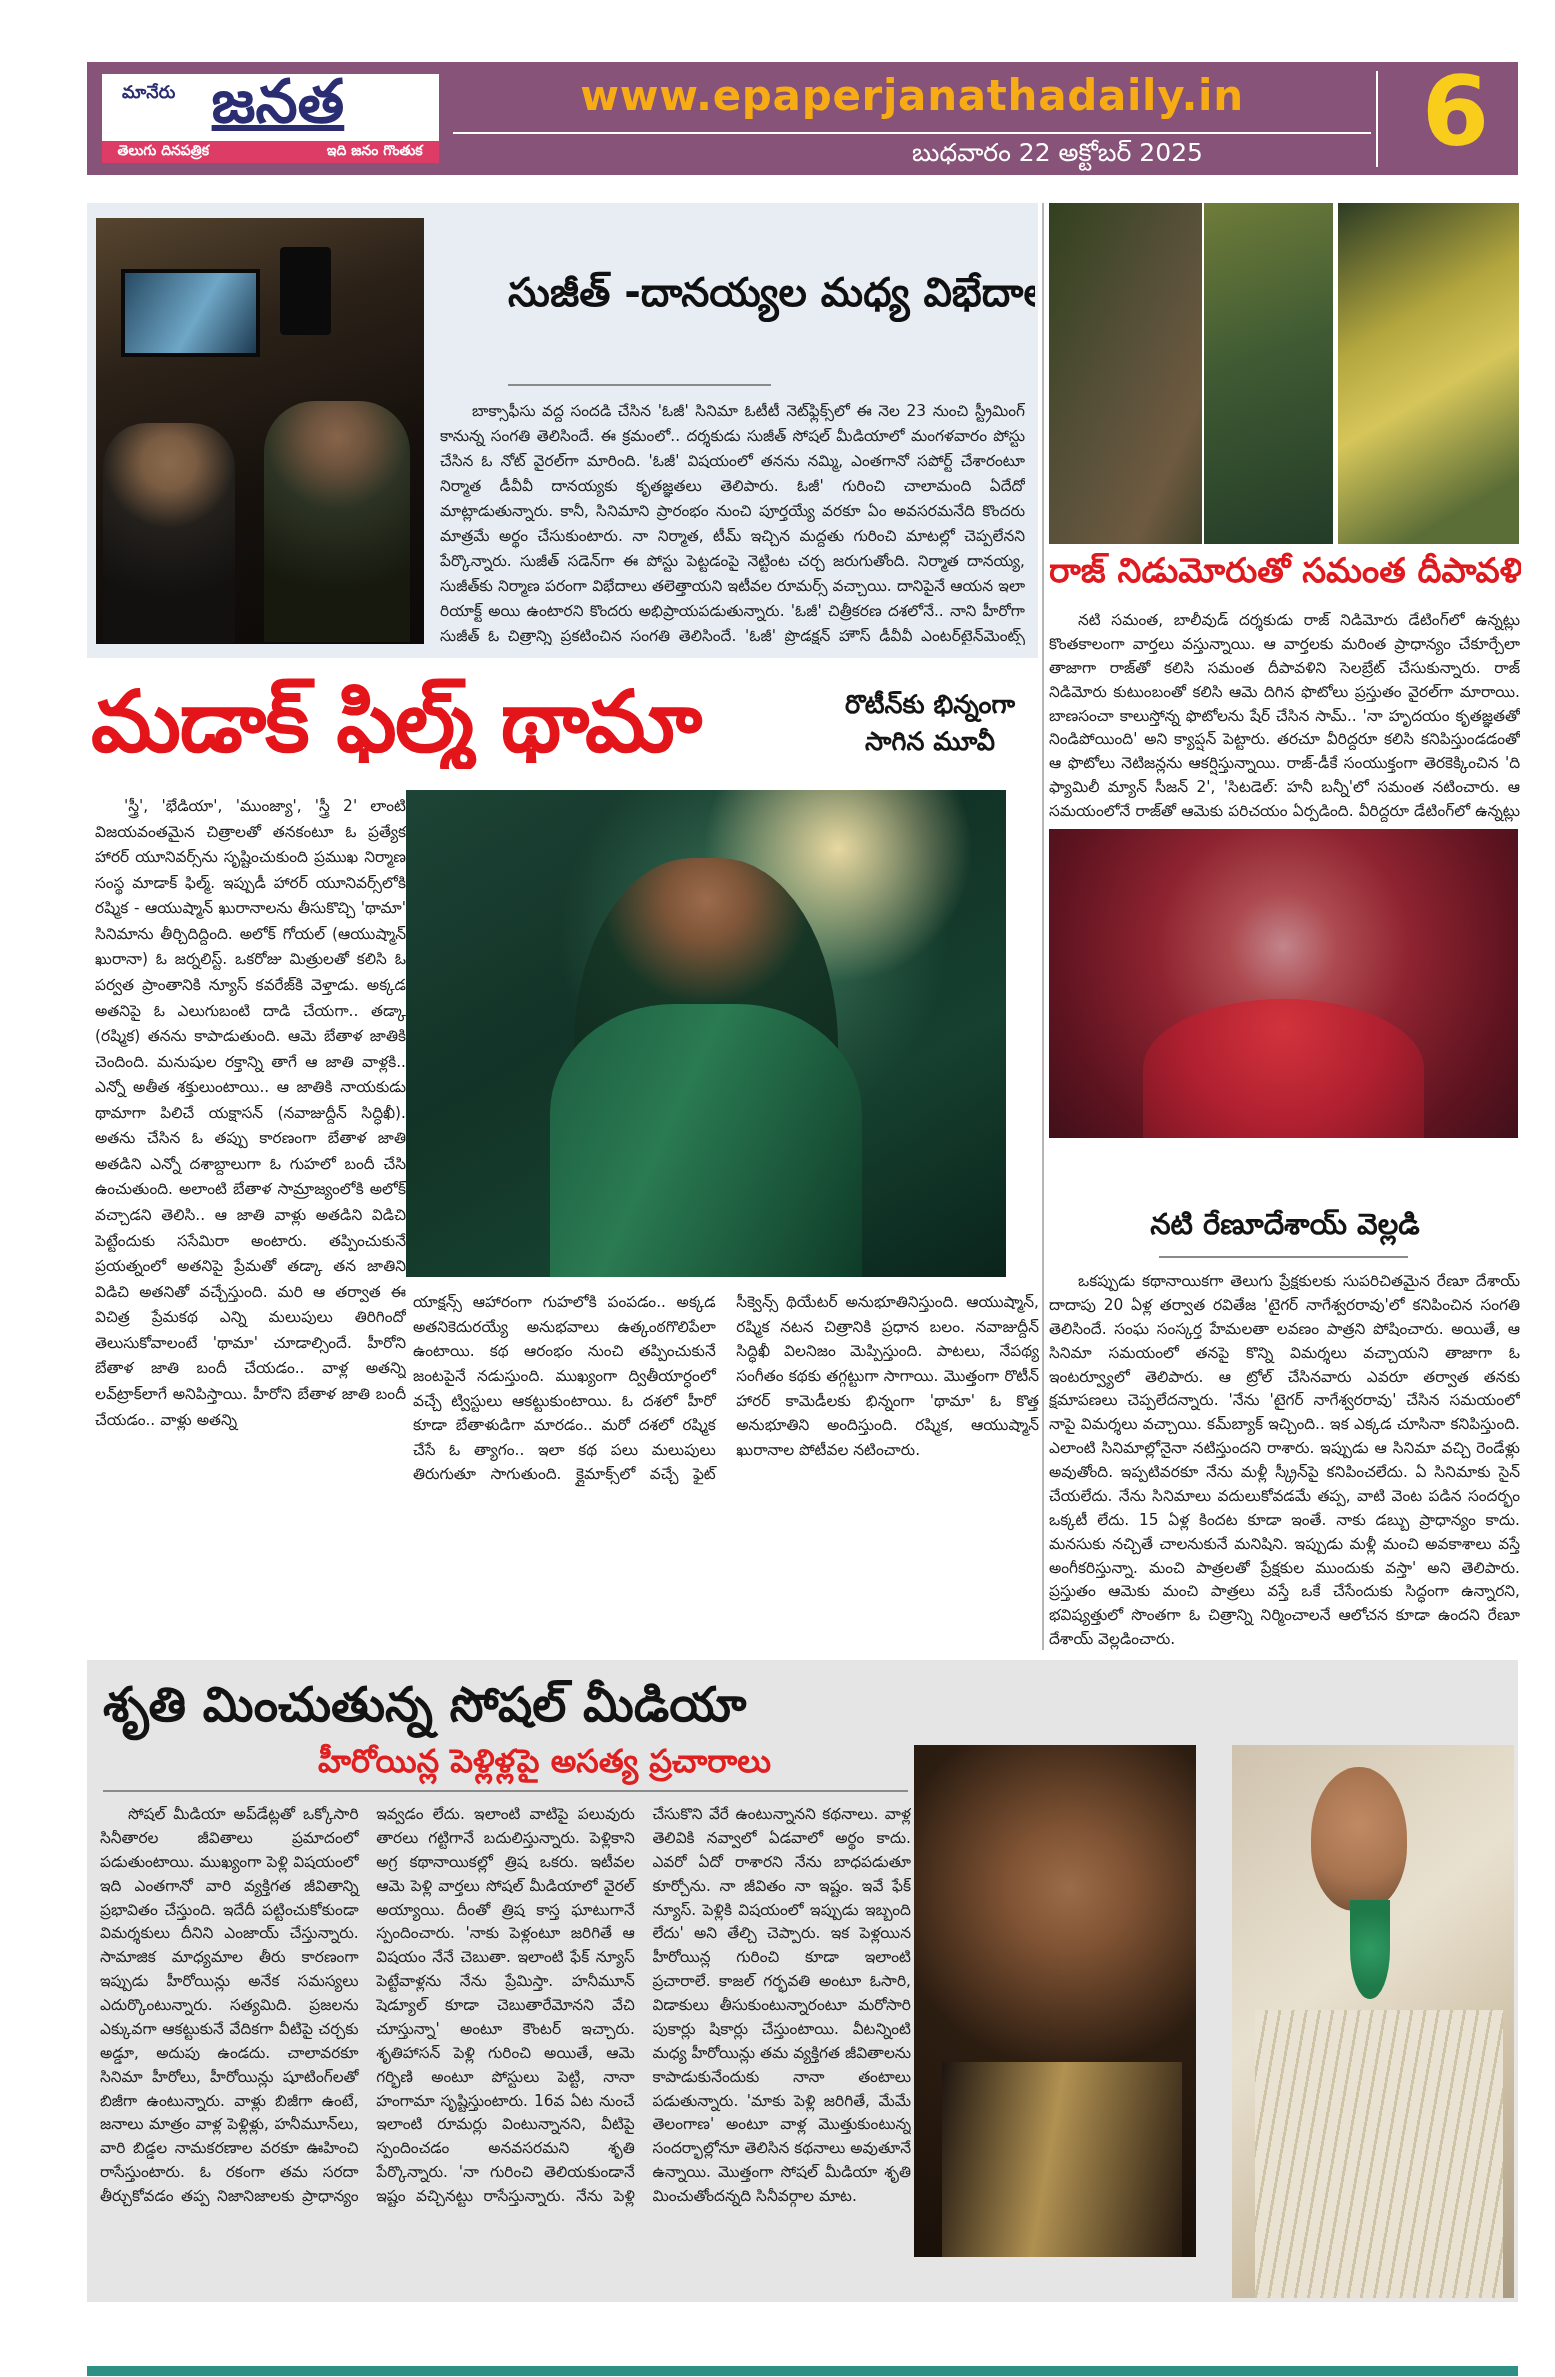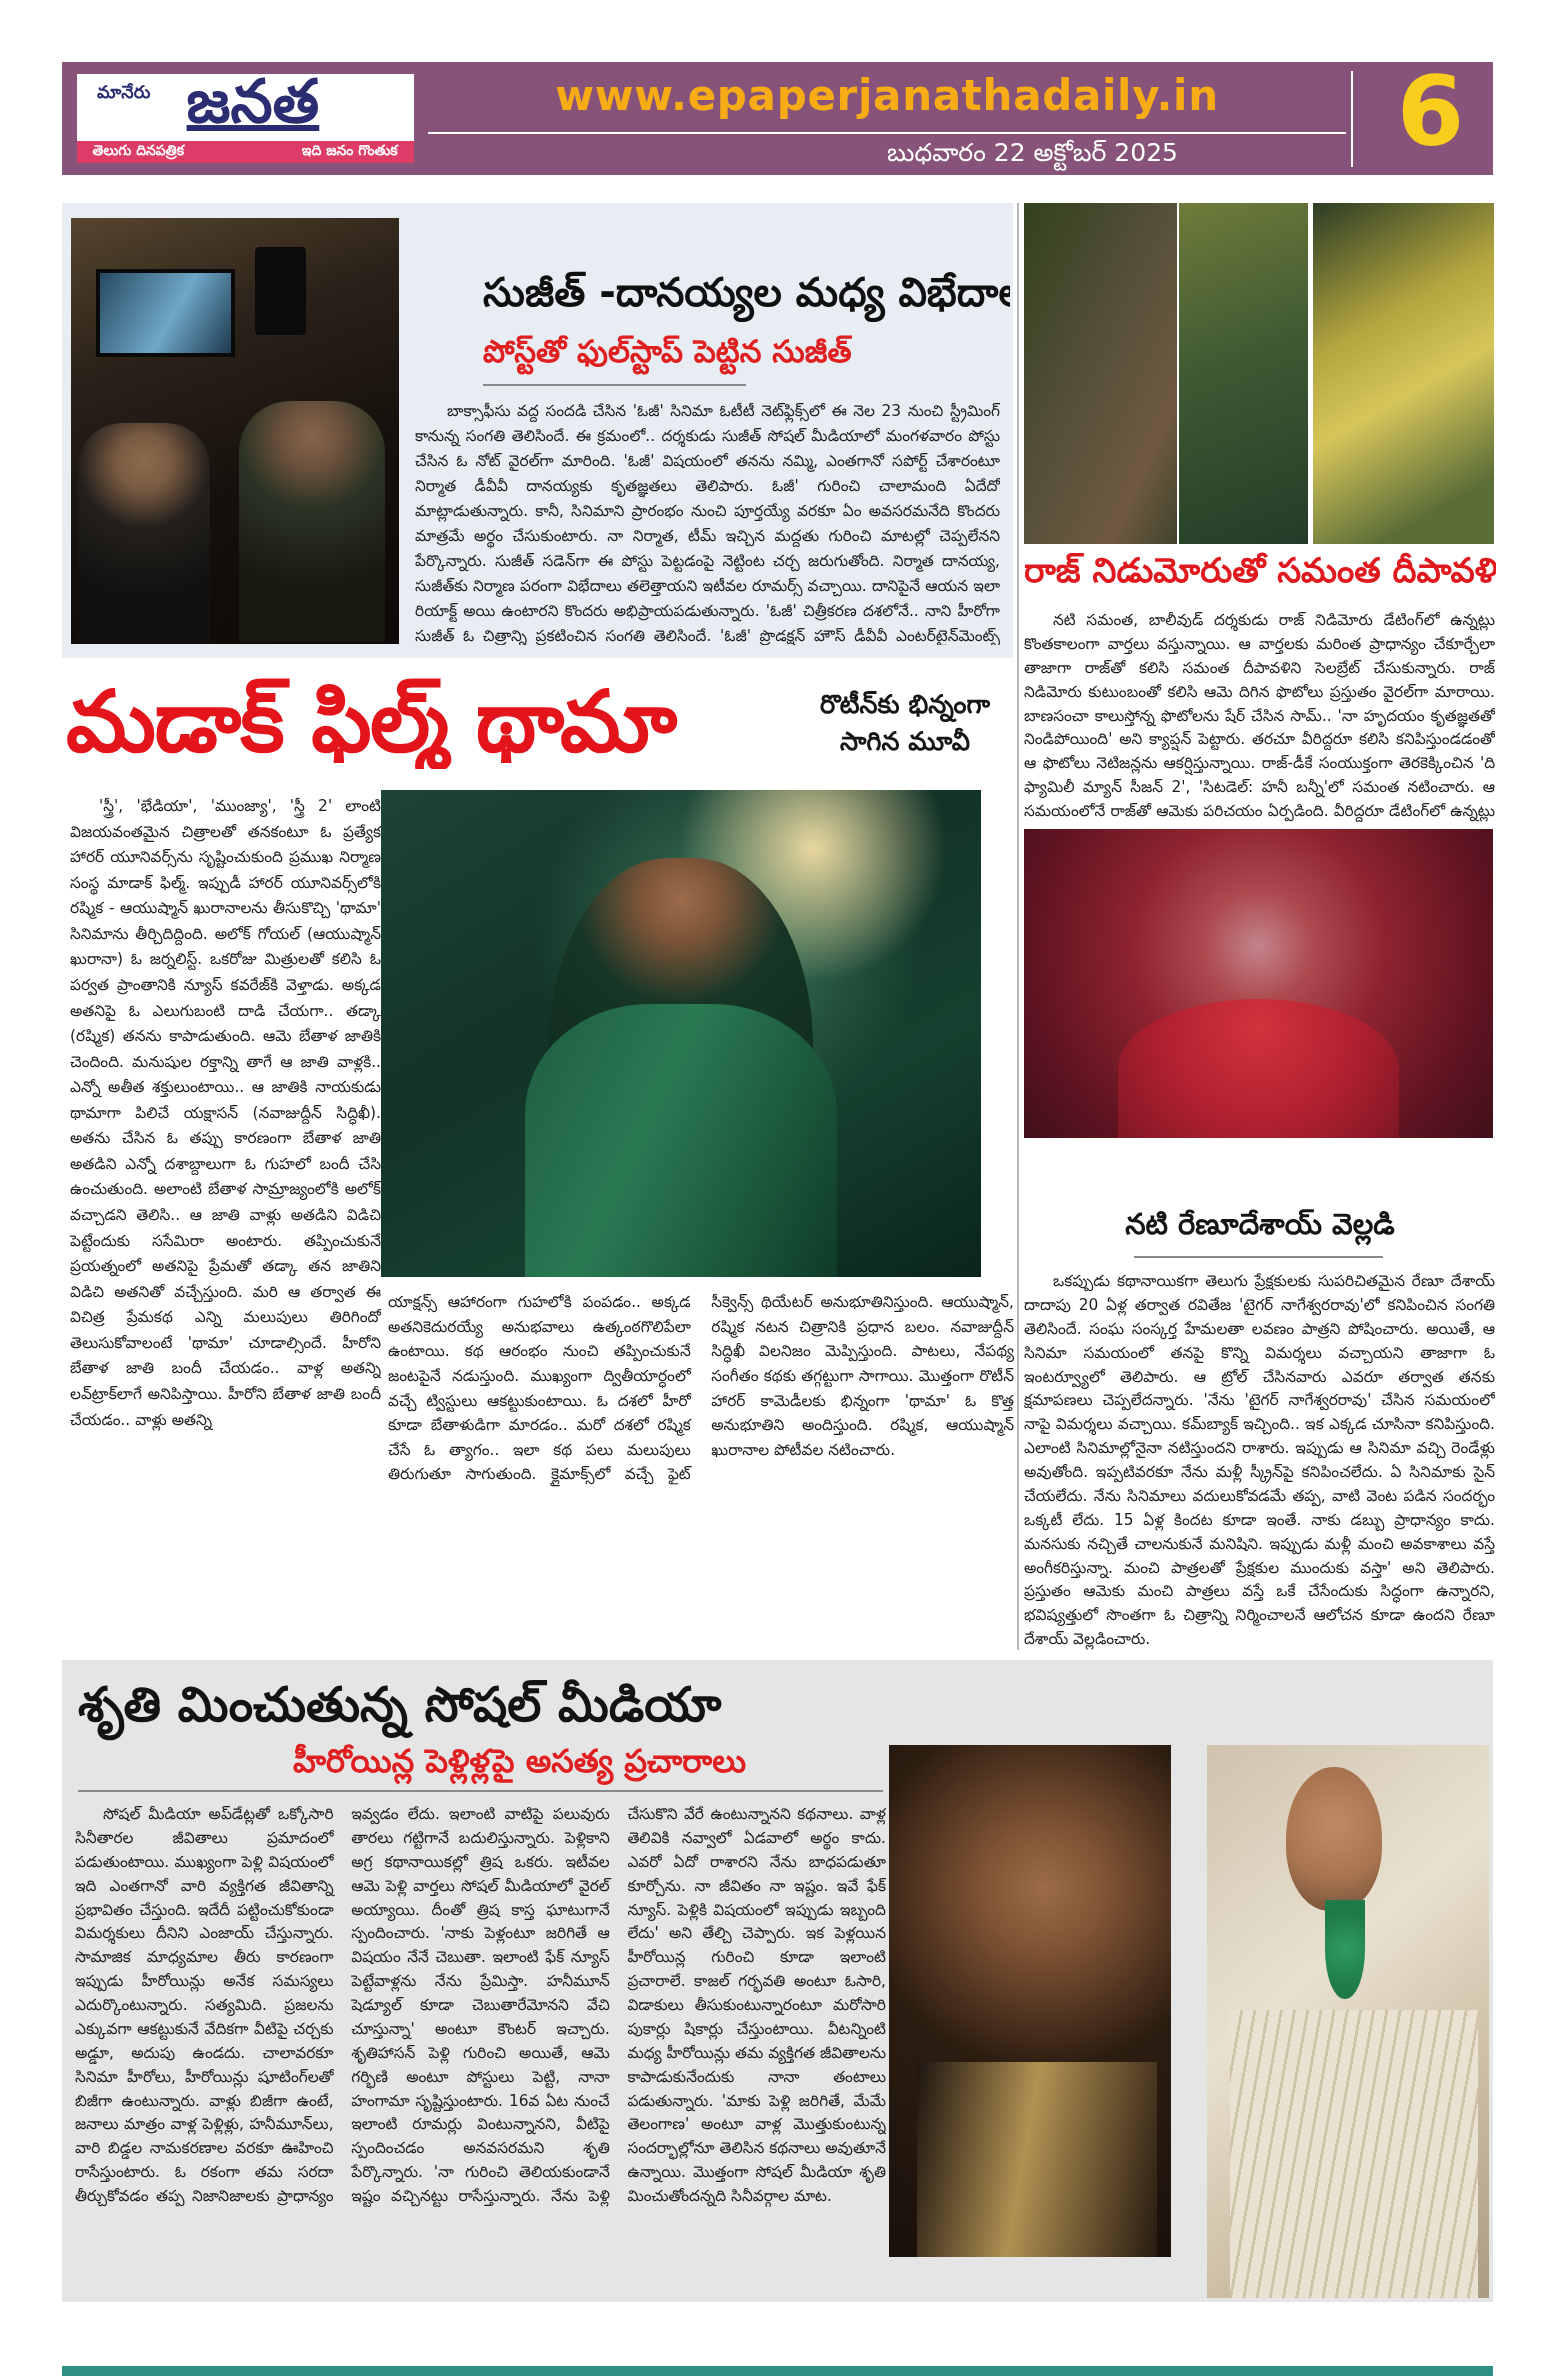--- a/index.html
+++ b/index.html
@@ -1,21 +1,21 @@
 <!DOCTYPE html>
 <html style="font-size:11.7px"><head>
 <meta charset="utf-8">
 <style>
   * { box-sizing: border-box; margin: 0; padding: 0; }
   html,body { background:#ffffff; }
   body {
     width:1556px; height:2377px; position:relative;
     font-family:"DejaVu Sans", sans-serif; color:#1c1c1c;
   }
-  .page { position:absolute; inset:0; overflow:hidden; }
+  .page { position:absolute; inset:0; overflow:hidden;margin-left:25px; }
 
   
   .header { position:absolute; left:62px; top:62px; width:1431px; height:113px; background:#875378; }
   .logo-box { position:absolute; left:14.6px; top:11.7px; width:337px; height:89px; background:#ffffff; overflow:hidden; }
   .logo-prefix { position:absolute; left:20.5px; top:8.8px; font-size:17.6px; font-weight:bold; color:#2A2D72; }
   .logo-title { position:absolute; left:110px; top:-2.9px; font-size:60px; font-weight:bold; color:#2A2D72; line-height:1.0;text-decoration:underline; }
   .logo-strip { position:absolute; left:0; bottom:0; width:100%; height:22px; background:#DC3C66;
                 display:flex; justify-content:space-between; align-items:center; padding:0 16px; }
   .logo-strip span { color:#ffffff; font-size:14px; font-weight:bold; }
   .site-url { position:absolute; left:366px; top:8.8px; width:918px; text-align:center;
@@ -130,21 +130,20 @@
   </div>
 
   <div class="article-sujith">
     <div class="photo-studio">
       <div class="screen"></div>
       <div class="speaker"></div>
       <div class="man1"></div>
       <div class="man2"></div>
     </div>
     <div class="sujith-head">సుజీత్ -దానయ్యల మధ్య విభేదాలు</div>
-    <div class="sujith-sub">పోస్ట్‌తో ఫుల్‌స్టాప్ పెట్టిన సుజీత్</div>
     <div class="sujith-subline"></div>
     <div class="sujith-body">బాక్సాఫీసు వద్ద సందడి చేసిన 'ఓజీ' సినిమా ఓటీటీ నెట్‌ఫ్లిక్స్‌లో ఈ నెల 23 నుంచి స్ట్రీమింగ్ కానున్న సంగతి తెలిసిందే. ఈ క్రమంలో.. దర్శకుడు సుజీత్ సోషల్ మీడియాలో మంగళవారం పోస్టు చేసిన ఓ నోట్ వైరల్‌గా మారింది. 'ఓజీ' విషయంలో తనను నమ్మి, ఎంతగానో సపోర్ట్ చేశారంటూ నిర్మాత డీవీవీ దానయ్యకు కృతజ్ఞతలు తెలిపారు. ఓజీ' గురించి చాలామంది ఏదేదో మాట్లాడుతున్నారు. కానీ, సినిమాని ప్రారంభం నుంచి పూర్తయ్యే వరకూ ఏం అవసరమనేది కొందరు మాత్రమే అర్థం చేసుకుంటారు. నా నిర్మాత, టీమ్ ఇచ్చిన మద్దతు గురించి మాటల్లో చెప్పలేనని పేర్కొన్నారు. సుజీత్ సడెన్‌గా ఈ పోస్టు పెట్టడంపై నెట్టింట చర్చ జరుగుతోంది. నిర్మాత దానయ్య, సుజీత్‌కు నిర్మాణ పరంగా విభేదాలు తలెత్తాయని ఇటీవల రూమర్స్ వచ్చాయి. దానిపైనే ఆయన ఇలా రియాక్ట్ అయి ఉంటారని కొందరు అభిప్రాయపడుతున్నారు. 'ఓజీ' చిత్రీకరణ దశలోనే.. నాని హీరోగా సుజీత్ ఓ చిత్రాన్ని ప్రకటించిన సంగతి తెలిసిందే. 'ఓజీ' ప్రొడక్షన్ హౌస్ డీవీవీ ఎంటర్‌టైన్‌మెంట్స్ పతాకంపైనే దాన్ని రూపొందిస్తున్నట్టు తెలిపారు. కానీ, నిహారిక ఎంటర్‌టైన్‌మెంట్ బ్యానర్‌పై కొన్ని రోజుల క్రితం లాంఛనంగా ప్రారంభమైంది. దీంతో, దానయ్య- సుజీత్‌ల మధ్య దూరం ఏర్పడిందంటూ వార్తలొచ్చాయి.</div>
   </div>
 
   <div class="photo-couple">
     <div class="frame2"></div>
   </div>
   <div class="photo-yellow"></div>
   <div class="samantha-head">రాజ్ నిడుమోరుతో సమంత దీపావళి</div>
   <div class="samantha-body">నటి సమంత, బాలీవుడ్ దర్శకుడు రాజ్ నిడిమోరు డేటింగ్‌లో ఉన్నట్లు కొంతకాలంగా వార్తలు వస్తున్నాయి. ఆ వార్తలకు మరింత ప్రాధాన్యం చేకూర్చేలా తాజాగా రాజ్‌తో కలిసి సమంత దీపావళిని సెలబ్రేట్ చేసుకున్నారు. రాజ్ నిడిమోరు కుటుంబంతో కలిసి ఆమె దిగిన ఫొటోలు ప్రస్తుతం వైరల్‌గా మారాయి. బాణసంచా కాలుస్తోన్న ఫొటోలను షేర్ చేసిన సామ్.. 'నా హృదయం కృతజ్ఞతతో నిండిపోయింది' అని క్యాప్షన్ పెట్టారు. తరచూ వీరిద్దరూ కలిసి కనిపిస్తుండడంతో ఆ ఫొటోలు నెటిజన్లను ఆకర్షిస్తున్నాయి. రాజ్-డీకే సంయుక్తంగా తెరకెక్కించిన 'ది ఫ్యామిలీ మ్యాన్ సీజన్ 2', 'సిటడెల్: హనీ బన్నీ'లో సమంత నటించారు. ఆ సమయంలోనే రాజ్‌తో ఆమెకు పరిచయం ఏర్పడింది. వీరిద్దరూ డేటింగ్‌లో ఉన్నట్లు వార్తలు వస్తున్నప్పటికీ.. అధికారికంగా ఎక్కడా స్పందించలేదు. ఇక సినిమాల విషయానికొస్తే.. ఎన్నో రోజులుగా ఆమె అభిమానులు ఎదురుచూస్తోన్న 'మా ఇంటి బంగారం' త్వరలోనే ప్రారంభం కానుంది. దీనికి నందినిరెడ్డి దర్శకత్వం వహించనున్నారని సమాచారం. దీనితో పాటు 'రక్త్ బ్రహ్మాండ్: ది బడీ కింగ్‌డమ్స్' ప్రాజెక్టులో సమంత ప్రస్తుతం నటిస్తున్నారు.</div>

